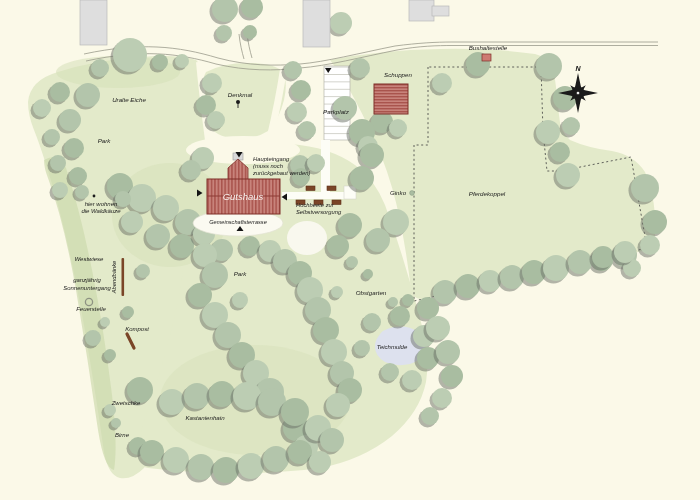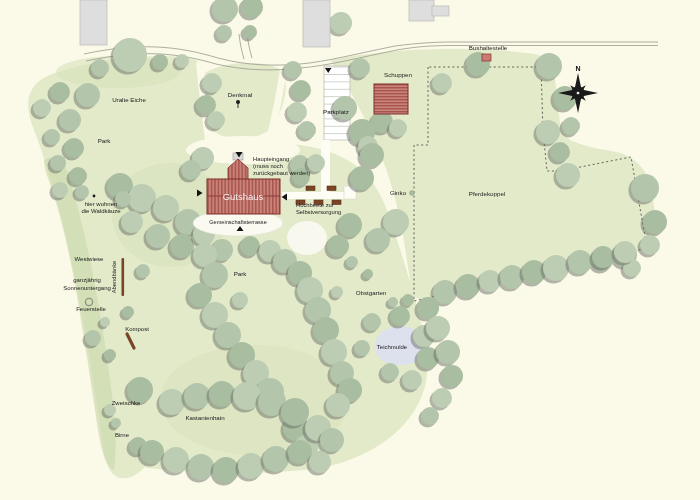--- a/index.html
+++ b/index.html
@@ -1,16 +1,16 @@
 <!DOCTYPE html>
 <html><head>
 <meta charset="utf-8">
 <style>
   html,body{margin:0;padding:0;background:#fbf9e8;}
-  .stage{width:700px;height:500px;position:relative;overflow:hidden;}
+  .stage{width:700px;height:500px;position:relative;overflow:hidden;font-style:italic;}
   svg{display:block;}
   .lbl{font-family:"Liberation Sans",sans-serif;fill:#1c1c1c;}
   .lbl.mid{text-anchor:middle;}
   .gutshaus-lbl{font-family:"Liberation Sans",sans-serif;fill:#f8f2ee;font-size:9.5px;text-anchor:middle;}
   .north-lbl{font-family:"Liberation Sans",sans-serif;fill:#111;font-size:7px;font-weight:bold;text-anchor:middle;}
 </style>
 </head>
 <body>
 
 <div class="stage">

